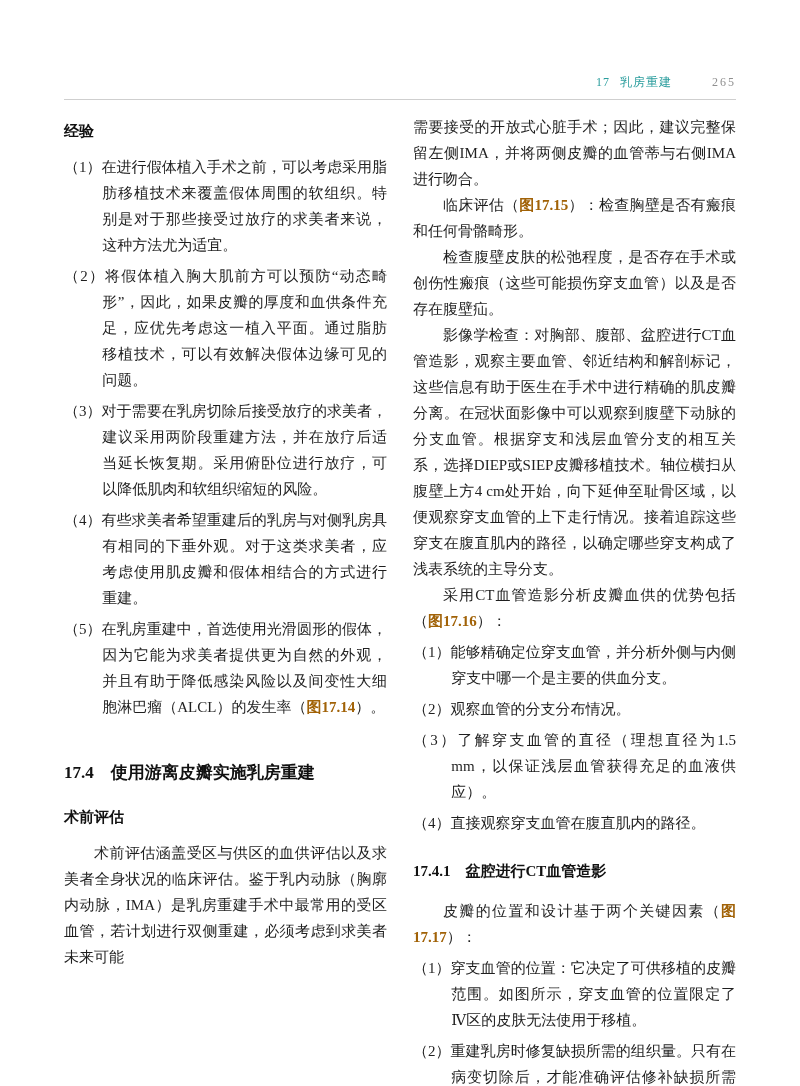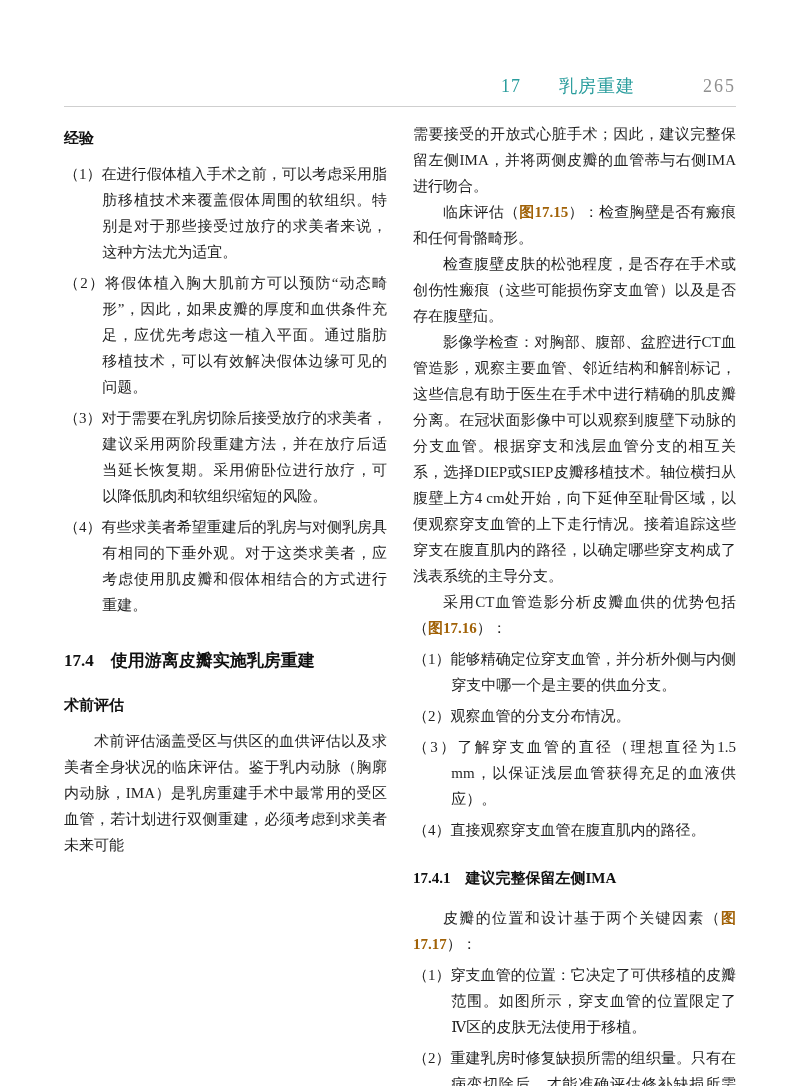--- a/index.html
+++ b/index.html
@@ -1,32 +1,32 @@
 <!DOCTYPE html>
 <html><head>
 <meta charset="utf-8">
 <style>
   html,body{margin:0;padding:0;}
   body{
     width:800px;height:1086px;overflow:hidden;background:#ffffff;
     font-family:"Liberation Serif","DejaVu Serif",serif;color:#1f1f1f;
   }
   .page{padding:40px 64px 0 64px;box-sizing:border-box;}
-  .header{display:flex;justify-content:flex-end;align-items:baseline;font-size:18px;letter-spacing:1px;gap:28px;}
+  .header{display:flex;justify-content:flex-end;align-items:baseline;font-size:12px;letter-spacing:1px;}
   .chap{color:#2a9d9d;}
   .chap-title{margin-left:10px;margin-top:34px;}
   .pagenum{color:#8f8f8f;margin-left:40px;letter-spacing:2px;}
   .rule{border-bottom:1px solid #cfcfcf;margin-top:8px;}
   .columns{display:flex;gap:26px;padding-top:14px;}
   .col{width:323px;flex:0 0 323px;font-size:15px;line-height:26px;text-align:justify;}
   .blk{margin:0;}
   .p{text-indent:2em;}
   .pc{text-indent:0;}
   .li{padding-left:2.55em;text-indent:-2.55em;margin:5px 0;}
-  .h1{font-size:17px;font-weight:bold;color:#111111;margin:30px 0 18px;line-height:1.5;text-align:left;text-indent:0;}
+  .h1{font-size:17px;font-weight:bold;color:#111111;margin:40px 0 18px;line-height:1.5;text-align:left;text-indent:0;}
   .h2{font-weight:bold;color:#111111;margin:4px 0 10px;text-align:left;text-indent:0;}
   .h3{font-weight:bold;color:#111111;margin:22px 0 14px;text-align:left;text-indent:0;}
   .figref{color:#a16207;font-weight:bold;}
 </style>
 </head>
 <body>
 
 <div class="page">
   <div class="header">
     <span class="chap">17</span>
@@ -34,33 +34,34 @@
     <span class="pagenum">265</span>
   </div>
   <div class="rule"></div>
   <div class="columns">
     <div class="col">
         <div class="blk h2"><span class="run">经验</span></div>
         <div class="blk li"><span class="run">（1）在进行假体植入手术之前，可以考虑采用脂肪移植技术来覆盖假体周围的软组织。特别是对于那些接受过放疗的求美者来说，这种方法尤为适宜。</span></div>
         <div class="blk li"><span class="run">（2）将假体植入胸大肌前方可以预防“动态畸形”，因此，如果皮瓣的厚度和血供条件充足，应优先考虑这一植入平面。通过脂肪移植技术，可以有效解决假体边缘可见的问题。</span></div>
         <div class="blk li"><span class="run">（3）对于需要在乳房切除后接受放疗的求美者，建议采用两阶段重建方法，并在放疗后适当延长恢复期。采用俯卧位进行放疗，可以降低肌肉和软组织缩短的风险。</span></div>
         <div class="blk li"><span class="run">（4）有些求美者希望重建后的乳房与对侧乳房具有相同的下垂外观。对于这类求美者，应考虑使用肌皮瓣和假体相结合的方式进行重建。</span></div>
+        <div class="blk li"><span class="run">（5）在乳房重建中，首选使用光滑圆形的假体，因为它能为求美者提供更为自然的外观，并且有助于降低感染风险以及间变性大细胞淋巴瘤（ALCL）的发生率（</span><span class="figref">图17.14</span><span class="run">）。</span></div>
         <div class="blk h1"><span class="run">17.4　使用游离皮瓣实施乳房重建</span></div>
         <div class="blk h2"><span class="run">术前评估</span></div>
         <div class="blk p"><span class="run">术前评估涵盖受区与供区的血供评估以及求美者全身状况的临床评估。鉴于乳内动脉（胸廓内动脉，IMA）是乳房重建手术中最常用的受区血管，若计划进行双侧重建，必须考虑到求美者未来可能</span></div>
       </div>
     <div class="col">
         <div class="blk pc"><span class="run">需要接受的开放式心脏手术；因此，建议完整保留左侧IMA，并将两侧皮瓣的血管蒂与右侧IMA进行吻合。</span></div>
         <div class="blk p"><span class="run">临床评估（</span><span class="figref">图17.15</span><span class="run">）：检查胸壁是否有瘢痕和任何骨骼畸形。</span></div>
         <div class="blk p"><span class="run">检查腹壁皮肤的松弛程度，是否存在手术或创伤性瘢痕（这些可能损伤穿支血管）以及是否存在腹壁疝。</span></div>
         <div class="blk p"><span class="run">影像学检查：对胸部、腹部、盆腔进行CT血管造影，观察主要血管、邻近结构和解剖标记，这些信息有助于医生在手术中进行精确的肌皮瓣分离。在冠状面影像中可以观察到腹壁下动脉的分支血管。根据穿支和浅层血管分支的相互关系，选择DIEP或SIEP皮瓣移植技术。轴位横扫从腹壁上方4 cm处开始，向下延伸至耻骨区域，以便观察穿支血管的上下走行情况。接着追踪这些穿支在腹直肌内的路径，以确定哪些穿支构成了浅表系统的主导分支。</span></div>
         <div class="blk p"><span class="run">采用CT血管造影分析皮瓣血供的优势包括（</span><span class="figref">图17.16</span><span class="run">）：</span></div>
         <div class="blk li"><span class="run">（1）能够精确定位穿支血管，并分析外侧与内侧穿支中哪一个是主要的供血分支。</span></div>
         <div class="blk li"><span class="run">（2）观察血管的分支分布情况。</span></div>
         <div class="blk li"><span class="run">（3）了解穿支血管的直径（理想直径为1.5 mm，以保证浅层血管获得充足的血液供应）。</span></div>
         <div class="blk li"><span class="run">（4）直接观察穿支血管在腹直肌内的路径。</span></div>
-        <div class="blk h3"><span class="run">17.4.1　建议完整保留左侧IMA</span></div>
+        <div class="blk h3"><span class="run">17.4.1　盆腔进行CT血管造影</span></div>
         <div class="blk p"><span class="run">皮瓣的位置和设计基于两个关键因素（</span><span class="figref">图17.17</span><span class="run">）：</span></div>
         <div class="blk li"><span class="run">（1）穿支血管的位置：它决定了可供移植的皮瓣范围。如图所示，穿支血管的位置限定了Ⅳ区的皮肤无法使用于移植。</span></div>
         <div class="blk li"><span class="run">（2）重建乳房时修复缺损所需的组织量。只有在病变切除后，才能准确评估修补缺损所需的组织体积（</span><span class="figref">图17.18</span><span class="run">）。</span></div>
       </div>
   </div>
 </div>
 
 </body></html>

